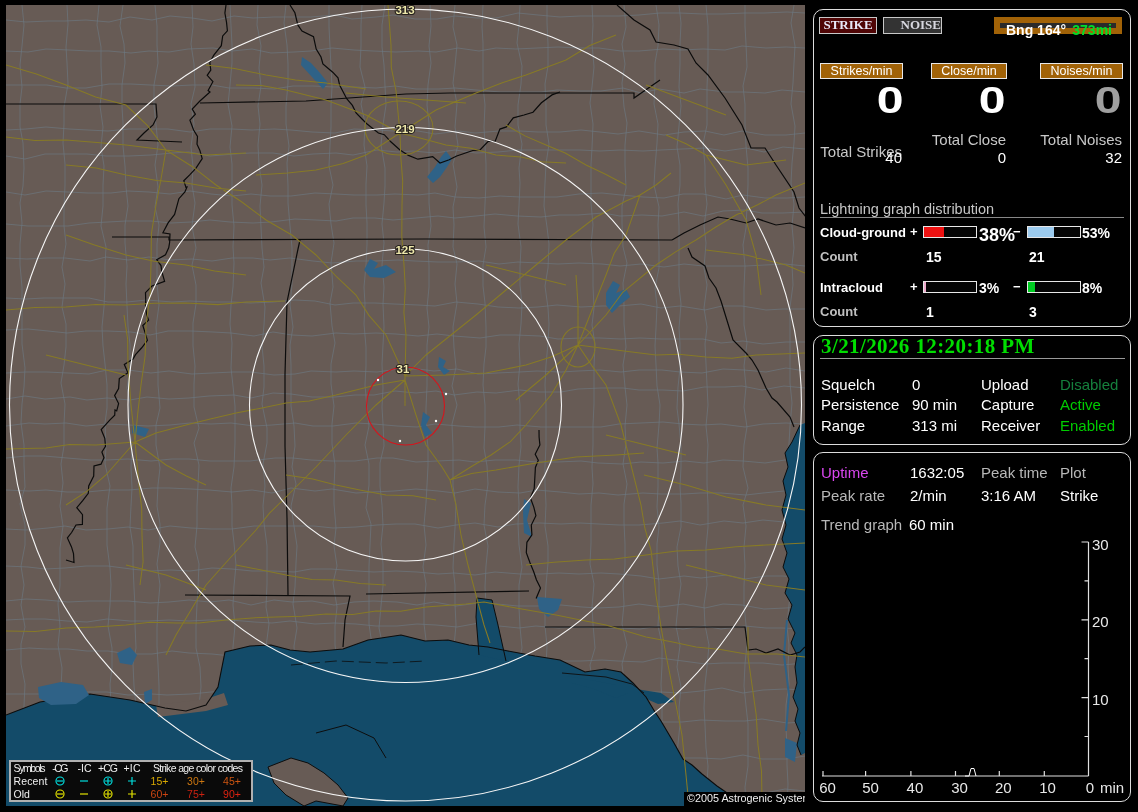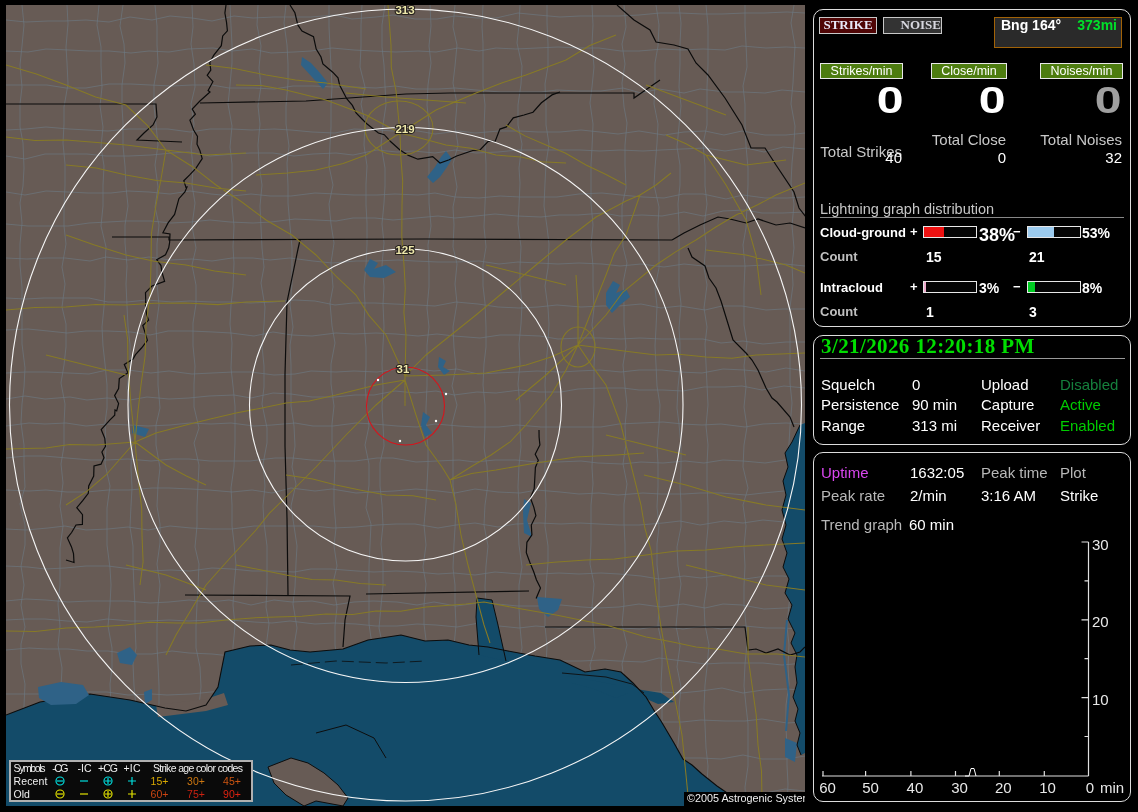--- a/index.html
+++ b/index.html
@@ -1,18 +1,18 @@
 <!DOCTYPE html>
 <html><head><meta charset="utf-8"><style>
 html,body{margin:0;padding:0;background:#000;width:1138px;height:812px;overflow:hidden}
 *{box-sizing:border-box}
 body{font-family:"Liberation Sans",sans-serif;position:relative}
 .abs{position:absolute}
 .box{position:absolute;left:813px;width:318px;border:1px solid #dcdcdc;border-radius:10px;background:#000}
-.pbtn{position:absolute;height:16px;background:#4d7c0f;border:1px solid #e8e8e8;color:#fff;font-size:12.5px;line-height:14px;text-align:center}
+.pbtn{position:absolute;height:16px;background:#a16207;border:1px solid #e8e8e8;color:#fff;font-size:12.5px;line-height:14px;text-align:center}
 .bigz{position:absolute;font-weight:bold;font-size:37px;line-height:36px;color:#fff;transform:scaleX(1.3);transform-origin:100% 50%}
 .tlab{position:absolute;font-size:15px;color:#c8c8c8}
 .tval{position:absolute;font-size:15px;color:#fff}
 .bld{font-weight:bold;font-size:13px;color:#fff}
 .bar{position:absolute;width:54px;height:12px;border:1px solid #e8e8e8;background:#050505}
 .bar i{display:block;height:10px}
 .r15{position:absolute;font-size:15px;color:#fff}
 </style></head><body>
 <svg id="map" width="799" height="801" viewBox="0 0 799 801" style="position:absolute;left:6px;top:5px;background:#675b55">
 <path d="M16 0L18 20L16 41L14 60L16 82L14 99L14 122L17 138L18 163L17 181L14 198L16 218L14 239L14 260L16 282L16 301L16 321L16 339L19 363L18 382L16 399L15 418L18 440L18 460L19 482L14 499L19 520L19 540L15 561L18 580L15 600L19 622L15 639L15 659L19 679L18 701L16 722L15 742L15 761L16 780L17 801 M61 0L62 19L60 42L61 58L62 79L58 102L58 119L57 138L59 159L59 180L58 203L58 221L60 239L56 262L59 279L56 302L60 319L60 342L58 360L55 378L59 399L58 419L58 441L55 459L57 478L54 501L57 521L54 543L54 558L54 580L52 599L54 621L52 640L56 663L55 682L54 699L51 718L56 742L56 758L54 781L53 801 M93 0L91 20L95 42L95 61L96 82L94 101L97 122L95 142L98 161L97 180L97 201L95 221L100 242L99 260L99 281L98 302L96 322L97 341L99 359L101 380L101 403L99 418L100 441L99 459L104 481L101 503L101 522L101 540L104 563L105 580L104 600L102 621L106 643L106 663L104 679L105 700L104 720L107 741L105 763L109 781L107 801 M117 0L114 21L118 39L119 58L116 80L116 102L117 118L117 141L119 161L120 182L122 201L119 220L119 238L121 261L120 279L121 301L122 321L124 340L124 363L121 383L124 399L123 421L126 440L125 463L126 483L125 501L124 522L127 541L127 559L128 583L129 601L129 620L130 643L127 659L128 681L130 701L126 723L127 742L128 760L131 779L130 801 M149 0L151 21L151 40L152 58L148 80L148 101L150 120L152 140L149 160L152 182L149 202L153 220L151 239L151 260L151 278L153 300L150 322L151 340L152 358L152 380L154 403L150 420L150 440L154 463L152 480L151 501L154 519L154 538L151 559L154 580L152 601L151 622L151 641L152 659L153 681L153 700L154 719L152 742L155 761L156 782L154 801 M186 0L187 22L185 39L188 59L189 82L185 99L188 119L185 142L187 162L186 180L189 198L186 221L190 243L186 260L190 280L190 299L187 318L187 341L189 361L188 379L188 402L193 423L188 438L193 460L192 480L191 501L191 521L189 542L193 559L192 582L191 599L190 621L190 643L194 662L195 682L193 701L193 723L195 740L196 762L195 783L194 801 M224 0L225 21L226 40L226 58L224 80L222 99L226 121L224 142L226 159L226 181L226 200L228 221L227 242L228 258L227 282L225 300L224 319L226 338L225 363L227 381L229 401L229 421L229 438L228 462L225 483L226 500L226 521L228 538L230 560L228 581L227 600L229 621L227 642L227 658L227 678L227 702L228 723L230 739L232 763L227 783L229 801 M252 0L251 20L255 41L253 63L255 81L252 101L254 119L252 140L253 160L256 180L254 201L255 222L256 243L258 262L255 278L259 302L258 320L256 341L258 361L258 382L256 399L261 423L261 438L257 459L259 481L257 501L258 518L261 541L261 560L261 579L260 602L263 619L260 642L262 662L261 680L261 702L262 722L266 740L264 762L266 781L264 801 M280 0L278 18L281 40L282 59L282 78L280 101L280 119L283 141L281 158L282 181L282 198L284 221L286 243L286 260L286 279L284 300L287 322L284 340L285 360L285 380L285 401L288 421L289 441L286 462L290 479L285 501L288 521L291 541L290 558L289 582L287 599L291 623L288 641L289 662L292 680L290 702L292 722L291 740L295 762L292 781L293 801 M323 0L323 22L324 42L325 62L326 82L325 100L325 122L324 140L323 161L327 180L323 199L325 219L328 238L325 258L327 282L324 298L326 321L329 338L325 359L325 379L328 401L326 419L326 439L329 460L328 482L328 499L330 523L328 541L331 561L327 578L331 602L329 621L329 640L332 662L328 678L330 700L332 722L331 739L329 760L330 783L331 801 M356 0L355 20L355 41L354 62L359 82L355 99L359 118L358 140L361 161L360 179L360 200L361 218L361 239L360 260L358 282L359 299L358 319L360 342L360 361L359 380L361 403L363 421L359 440L363 459L363 480L360 503L365 519L364 540L363 561L363 580L363 602L363 619L366 640L367 661L366 680L367 699L364 719L367 742L364 760L368 781L367 801 M379 0L376 20L376 42L378 60L379 81L380 100L377 120L375 140L379 163L379 181L378 198L376 219L378 238L376 260L378 282L377 299L378 322L377 340L376 359L377 383L376 402L377 419L378 441L374 458L374 481L376 500L377 520L375 539L377 559L377 581L375 601L373 623L377 642L375 659L376 680L376 700L374 723L372 741L371 759L372 784L373 801 M424 0L425 21L423 41L425 58L422 80L421 100L423 118L423 139L423 159L423 178L423 198L425 221L422 240L423 261L423 282L421 303L423 322L421 340L421 363L421 381L420 403L420 418L422 443L422 461L421 480L420 498L418 520L420 540L417 562L420 579L418 600L418 619L421 643L420 663L418 682L417 702L419 723L416 742L416 761L420 778L418 801 M449 0L447 22L451 40L449 61L447 78L451 99L449 122L452 140L447 159L451 182L447 202L448 220L447 242L451 259L449 279L451 298L447 322L448 343L450 362L446 381L451 400L446 419L447 442L447 459L447 481L450 500L449 523L448 539L447 563L449 580L449 599L450 620L448 641L445 661L446 680L449 699L446 722L446 740L448 759L449 784L447 801 M477 0L476 22L477 38L477 61L477 81L479 100L478 122L479 140L480 159L480 178L479 199L478 222L480 242L477 260L477 281L479 298L480 322L480 342L478 359L477 380L479 400L479 422L478 443L481 461L482 479L479 500L478 520L482 541L480 561L479 582L480 599L480 622L483 642L480 660L481 679L485 698L482 722L485 739L482 762L480 780L483 801 M514 0L513 20L511 38L516 61L515 79L512 100L512 120L516 139L513 163L514 178L513 201L512 219L515 242L514 262L514 280L516 300L515 319L513 339L514 359L512 379L514 400L514 423L515 442L513 460L512 482L513 499L512 519L513 540L516 562L513 580L513 603L514 622L516 643L512 660L514 679L516 700L516 721L512 740L513 759L513 781L515 801 M541 0L541 18L542 39L542 61L539 79L540 101L540 120L543 139L540 159L539 178L538 201L541 222L543 239L542 263L539 281L542 303L543 319L542 338L540 360L539 380L540 400L540 419L540 440L539 461L539 478L540 500L539 521L542 541L542 558L540 580L539 600L539 621L541 641L540 660L538 680L543 701L540 722L539 741L541 763L540 781L541 801 M586 0L587 20L586 39L588 62L586 82L584 98L587 119L586 143L585 159L585 181L585 198L587 220L585 240L587 261L587 281L588 303L586 320L589 339L588 361L588 383L588 399L587 420L587 440L586 462L587 479L585 500L585 521L585 538L584 559L588 579L586 602L587 619L589 643L584 660L587 682L586 702L585 722L586 740L588 763L588 781L587 801 M618 0L620 22L616 39L619 59L616 78L618 102L621 118L619 140L619 160L620 183L616 201L616 218L617 242L621 258L617 278L618 300L618 319L620 342L617 360L619 382L621 400L619 421L620 439L617 459L621 479L618 499L618 518L619 539L619 560L617 581L618 599L616 619L621 640L616 659L619 683L617 703L619 720L620 740L616 761L620 782L619 801 M650 0L653 20L652 41L649 58L649 78L648 99L652 119L651 138L649 163L648 180L653 202L652 220L653 242L653 263L649 283L651 301L650 323L649 341L650 360L651 381L654 400L653 420L651 443L652 458L652 482L651 502L653 522L651 539L651 560L653 578L653 600L652 621L656 639L656 660L655 679L656 701L656 719L654 742L652 760L655 783L654 801 M673 0L675 18L674 39L674 59L673 82L675 101L673 121L671 142L674 160L674 180L672 199L673 221L673 238L673 260L673 281L675 299L673 323L674 339L674 363L672 382L671 403L673 419L675 441L675 462L674 481L675 498L675 522L671 542L672 561L675 579L672 601L670 621L674 641L671 662L675 682L673 703L674 719L672 739L670 760L675 783L673 801 M700 0L702 21L702 38L702 59L701 82L701 99L701 120L697 139L699 161L699 181L701 199L698 221L700 238L698 263L701 280L698 303L701 322L699 339L700 359L701 380L702 400L700 421L702 440L701 459L701 479L702 500L702 522L700 543L700 562L701 580L698 600L699 620L703 640L701 662L699 680L698 703L699 720L700 743L702 761L701 779L700 801 M739 0L739 21L740 39L741 62L737 81L739 99L739 119L740 141L742 163L742 180L741 201L740 223L737 240L739 261L738 283L738 300L738 320L741 338L738 361L740 382L738 402L741 422L738 440L737 462L742 483L737 500L740 521L738 542L739 561L738 581L738 599L740 620L741 639L739 659L738 681L740 701L742 719L742 739L742 761L739 782L740 801 M788 0L785 18L789 41L788 58L787 78L785 99L789 121L788 138L786 158L785 178L788 199L786 221L788 243L786 260L787 280L784 302L784 320L784 340L784 360L784 378L786 398L784 421L783 439L782 460L783 481L782 502L783 518L783 543L780 561L785 580L783 600L781 621L783 640L782 661L783 679L780 700L780 722L781 743L781 760L782 779L781 801 M0 15L20 17L42 16L59 16L80 15L103 17L124 12L146 15L164 11L186 13L206 16L228 11L247 13L268 12L287 12L305 12L329 10L346 14L370 12L387 10L409 14L431 14L449 11L471 13L490 13L512 8L532 10L554 12L574 11L594 11L613 11L633 10L654 8L674 8L697 9L716 9L739 8L758 8L781 7L799 8 M0 46L22 47L40 44L63 45L83 46L103 46L125 48L143 46L163 47L182 44L207 43L226 46L246 44L265 48L288 47L305 46L326 43L348 45L367 46L390 47L412 46L430 47L452 43L473 46L490 43L510 44L531 43L552 42L574 43L593 43L615 46L633 46L657 44L676 45L697 44L719 45L736 41L760 43L780 42L799 43 M0 80L23 80L41 80L60 83L80 83L103 79L125 79L144 80L166 81L186 80L206 80L223 83L248 83L268 84L287 81L307 81L328 82L348 82L370 83L389 81L410 84L433 84L449 83L470 85L494 87L515 87L535 87L551 85L574 86L595 86L617 83L635 88L653 84L678 88L694 84L719 87L738 87L759 88L776 85L799 87 M0 125L20 124L40 122L63 124L82 125L102 126L123 124L145 124L162 124L184 127L204 124L226 124L246 125L268 124L285 125L306 127L329 128L348 124L370 125L388 126L412 126L429 129L453 126L469 128L493 126L514 126L532 127L554 127L575 125L594 127L612 129L633 126L658 130L678 127L699 126L718 130L736 126L759 130L780 130L799 128 M0 151L19 154L39 149L61 149L81 149L100 151L123 151L145 150L166 148L183 147L204 151L228 149L244 148L267 148L288 151L307 149L330 148L347 150L371 145L391 147L407 146L429 148L449 145L470 148L492 147L512 145L530 145L551 145L574 145L594 146L614 145L637 146L655 145L676 144L699 143L719 146L740 143L758 147L777 142L799 144 M0 187L19 190L40 186L62 187L82 188L105 188L122 186L143 187L164 189L184 186L205 189L226 191L245 189L264 191L285 191L309 188L330 189L348 190L371 190L389 189L412 190L429 188L449 192L473 193L494 191L514 192L534 192L551 192L573 189L596 188L615 190L637 192L658 193L677 189L697 189L720 194L737 190L759 193L781 193L799 192 M0 219L22 221L42 221L62 221L83 218L102 217L120 216L145 216L165 218L185 217L204 215L224 217L247 218L265 217L289 214L310 215L330 216L347 213L369 213L387 215L410 213L432 211L449 213L470 211L489 209L511 211L535 212L553 210L572 210L597 208L614 211L636 210L656 211L678 207L697 211L717 206L739 205L756 208L777 208L799 207 M0 253L21 254L41 253L59 253L84 256L100 252L122 255L143 252L164 255L186 254L206 256L226 253L247 253L264 255L284 253L307 256L326 258L350 256L369 256L392 255L409 256L432 257L450 257L473 256L493 259L512 257L532 258L552 259L573 258L596 259L614 261L635 259L658 262L678 259L697 261L716 261L740 261L759 260L779 259L799 261 M0 293L20 294L38 293L63 293L83 293L102 297L121 297L141 295L166 297L184 296L206 297L227 297L245 298L267 297L289 295L309 296L329 300L347 298L369 298L388 299L412 300L429 301L450 297L472 299L492 302L513 303L532 302L551 300L575 302L596 301L613 301L635 299L655 303L674 301L699 305L716 301L736 301L760 305L777 304L799 304 M0 325L22 324L42 326L61 328L80 326L101 326L125 327L144 330L162 326L185 326L207 327L225 328L248 331L267 327L286 330L306 331L330 328L348 329L370 328L390 329L412 331L431 329L448 331L474 333L494 330L510 330L534 331L552 334L575 333L594 333L615 334L634 333L655 334L674 334L697 334L715 338L737 336L757 339L780 337L799 337 M0 368L20 367L41 367L62 368L83 369L101 365L122 365L145 368L163 366L186 369L206 368L227 367L245 367L268 370L289 369L305 366L330 367L348 366L371 367L392 364L412 364L428 366L451 364L472 369L491 368L513 367L531 366L555 367L572 366L594 365L615 367L633 365L656 365L674 367L696 368L717 364L738 365L760 367L780 363L799 366 M0 394L19 391L39 394L64 392L81 395L101 393L124 395L141 392L163 394L183 393L203 391L228 390L245 393L267 388L285 389L306 392L329 392L349 390L368 390L389 386L410 388L430 386L448 390L471 387L490 388L514 385L533 387L555 387L572 384L595 383L617 383L633 385L657 385L677 386L698 382L719 382L736 381L756 385L778 381L799 383 M0 421L23 418L39 419L60 418L80 421L101 419L123 420L142 421L164 420L184 418L205 419L225 418L248 421L266 420L289 418L307 421L327 421L350 418L368 419L391 421L411 422L429 419L453 421L469 422L493 422L511 420L535 422L554 422L576 422L595 422L613 419L635 418L657 417L677 419L696 420L715 419L739 422L757 419L780 418L799 419 M0 453L20 451L38 451L61 453L85 455L100 455L122 454L145 456L166 454L183 454L204 456L225 456L244 456L269 453L287 453L305 455L326 456L349 456L371 453L387 453L410 457L431 456L453 455L469 457L489 455L510 455L530 457L551 457L575 456L592 458L616 459L635 457L657 458L679 456L698 458L717 455L737 456L759 458L779 455L799 458 M0 485L23 486L40 485L61 487L81 487L102 485L123 485L146 483L163 483L185 484L203 485L226 487L246 485L266 488L285 483L309 486L326 484L350 488L367 487L388 486L410 484L432 486L449 488L469 484L492 487L514 488L531 485L554 487L573 489L593 488L612 490L637 488L655 489L678 489L694 488L715 488L740 490L757 488L778 486L799 488 M0 524L20 525L42 523L59 521L80 525L102 524L122 522L142 525L164 521L185 523L205 524L226 524L248 521L267 521L286 521L308 521L327 523L350 522L371 520L390 519L409 519L432 523L450 520L469 518L492 522L510 519L534 518L555 519L574 518L593 519L613 520L633 520L657 518L674 516L694 520L718 516L737 518L757 515L778 517L799 517 M0 561L22 562L39 564L59 563L80 561L102 561L125 564L145 566L165 565L184 566L206 563L226 564L246 566L267 566L288 567L305 564L325 564L351 566L368 567L390 566L411 567L432 569L448 568L469 570L489 567L514 569L534 569L553 568L573 569L595 568L613 569L635 571L653 574L678 571L695 573L720 570L739 574L760 571L777 571L799 573 M0 596L20 594L40 595L62 597L83 596L102 596L122 596L144 598L163 597L183 595L204 597L223 595L245 600L268 595L286 597L306 596L328 600L348 597L367 596L391 597L411 600L428 597L450 601L472 598L491 599L512 601L531 601L555 600L576 602L592 603L613 602L633 599L655 602L677 599L699 603L717 599L736 600L758 604L779 603L799 602 M0 615L20 614L39 614L61 616L81 617L101 614L124 616L143 616L163 615L183 616L203 615L225 615L248 617L266 618L284 616L309 619L328 618L350 619L370 621L391 621L411 619L430 620L451 622L473 618L493 621L513 623L530 621L553 623L572 622L592 623L615 623L634 624L653 621L677 624L698 621L715 624L739 621L760 623L776 623L799 624 M0 645L23 643L41 644L62 644L81 646L102 646L123 649L146 649L166 646L183 648L206 649L225 651L245 646L264 648L288 651L305 649L326 652L350 649L367 653L392 652L410 653L432 652L450 652L472 652L492 651L515 652L531 656L555 656L575 656L596 655L612 656L637 657L653 653L677 656L699 659L717 658L738 658L757 658L776 660L799 658 M0 689L19 689L42 689L59 686L81 687L101 687L122 690L146 689L161 690L185 689L205 687L225 686L247 686L267 690L288 688L309 690L329 690L348 685L369 688L391 688L409 685L432 688L453 687L473 688L494 687L514 686L530 686L552 689L573 685L595 684L614 686L633 687L655 687L675 688L695 686L716 683L737 688L757 685L779 684L799 685 M0 716L19 717L42 717L62 718L83 714L101 717L125 718L145 714L164 717L185 714L207 716L224 719L245 714L267 715L285 715L308 715L329 718L351 718L371 715L391 714L410 714L428 719L449 717L471 714L493 714L514 718L533 716L551 717L571 716L596 717L613 718L636 716L657 717L676 717L695 715L719 716L739 716L756 714L781 718L799 717 M0 763L19 760L42 763L64 761L81 760L101 759L123 761L143 763L163 762L185 758L202 760L227 757L247 758L267 761L288 757L306 761L330 760L348 755L368 760L387 756L407 759L429 754L450 755L471 757L493 754L512 753L532 757L552 757L572 754L596 752L615 754L636 756L657 752L675 753L695 753L715 754L737 750L756 754L780 754L799 751 M0 798L22 800L39 795L60 795L84 798L102 795L124 794L142 797L165 797L186 794L204 793L225 792L248 795L268 794L289 796L309 795L326 792L346 794L369 795L388 792L412 794L432 793L453 790L472 789L493 793L512 788L533 788L553 787L573 791L595 791L614 788L633 790L656 787L674 787L694 785L715 787L736 788L759 788L779 784L799 786" fill="none" stroke="#6d7982" stroke-width="0.8" opacity="0.8"></path>
@@ -90,21 +90,21 @@
 <rect x="678" y="787" width="121" height="14" fill="#000"></rect>
 <text x="681" y="797" font-family="'Liberation Sans',sans-serif" font-size="10.8" fill="#f0f0f0">©2005 Astrogenic Systems</text>
 </svg>
 
 <div class="box" style="top:9px;height:318px"></div>
 <div class="box" style="top:335px;height:110px"></div>
 <div class="box" style="top:452px;height:350px"></div>
 
 <div class="abs" style="left:819px;top:17px;width:58px;height:17px;background:#4f0505;border:1px solid #c8c8c8;color:#e8e8f8;font-family:'Liberation Serif',serif;font-weight:bold;font-size:13px;line-height:14px;text-align:center">STRIKE</div>
 <div class="abs" style="left:883px;top:17px;width:59px;height:17px;background:#333;border:1px solid #c8c8c8;color:#d8d8e0;font-family:'Liberation Serif',serif;font-weight:bold;font-size:13px;line-height:14px;text-align:right">NOISE</div>
-<div class="abs" style="left:994px;top:17px;width:128px;height:31px;background:#2a2a2a;border:1px solid #a16207;color:#fff;font-weight:bold;font-size:14px;line-height:15px">
+<div class="abs" style="left:994px;top:17px;width:128px;height:17px;background:#2a2a2a;border:6px solid #a16207;color:#fff;font-weight:bold;font-size:14px;line-height:15px">
     <span style="position:absolute;left:6px">Bng 164°</span>
     <span style="position:absolute;right:4px;color:#00e02a">373mi</span>
   </div>
 
 <div class="pbtn" style="left:820px;top:63px;width:83px">Strikes/min</div>
 <div class="pbtn" style="left:931px;top:63px;width:76px">Close/min</div>
 <div class="pbtn" style="left:1040px;top:63px;width:83px">Noises/min</div>
 
 <div class="bigz" style="right:234px;top:83px">0</div>
 <div class="bigz" style="right:132px;top:83px">0</div>

